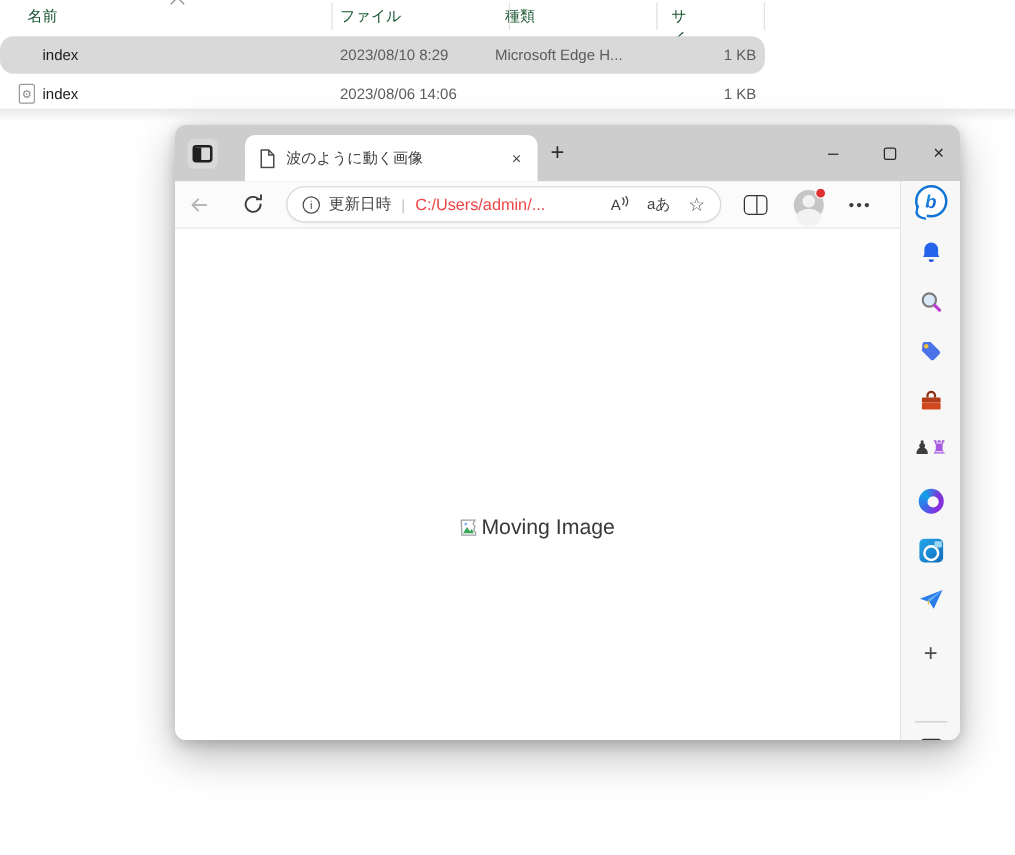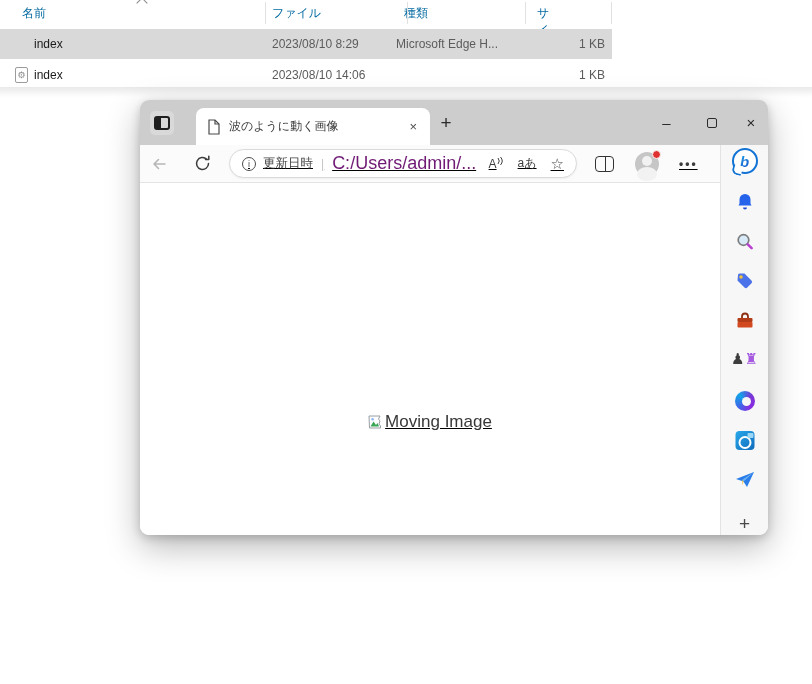--- a/index.html
+++ b/index.html
@@ -1,43 +1,43 @@
 <!DOCTYPE html>
 <html><head>
 <meta charset="utf-8">
 <style>
   * { margin:0; padding:0; box-sizing:border-box; }
   html,body { width:812px; height:684px; background:#fff; overflow:hidden;
               font-family:"Liberation Sans","DejaVu Sans",sans-serif; }
 
   
   #explorer { position:absolute; left:0; top:0; width:812px; height:96px; }
-  .ex-header { position:absolute; left:0; top:0; width:536px; height:26px; font-size:12px; color:#0369a1;text-align:right; }
+  .ex-header { position:absolute; left:0; top:0; width:536px; height:26px; font-size:12px; color:#14532d;text-align:right; }
   .ex-col { position:absolute; top:5px; }
   .ex-sep { position:absolute; top:2px; width:1px; height:22px; background:#e1e1e1; }
   .sort-caret { position:absolute; left:138px; top:-4px; width:9px; height:9px; }
   .sort-caret::before { content:""; position:absolute; left:0; top:3px; width:7px; height:7px;
      border-top:1px solid #888; border-right:1px solid #888; transform:rotate(-45deg); }
-  .ex-row { position:absolute; left:0; width:612px; font-size:12px; }
+  .ex-row { position:absolute; left:0; width:612px; font-size:12px;border-radius:11px; }
   .ex-row.selected { background:#d9d9d9; }
   .ex-cell { position:absolute; top:50%; transform:translateY(-50%); white-space:nowrap; }
   .ex-name { color:#1b1b1b; }
   .ex-dim  { color:#5c5c5c; }
   .ex-size { right:7px; text-align:right; color:#5c5c5c; }
   .edge-logo { width:16px; height:16px; border-radius:50%;
      background:conic-gradient(from 210deg,#36c3f2,#2b6fe4,#1f4bb8,#27b55e,#8ede4a,#36c3f2); }
   .css-file { width:13px; height:16px; background:#fff; border:1px solid #9b9b9b; border-radius:2px;
      display:flex; align-items:center; justify-content:center; font-size:9px; color:#8a8a8a; }
   .ex-fade { position:absolute; left:0; top:87px; width:812px; height:10px;
      background:linear-gradient(to bottom,#e9e9e9,#ffffff); }
 
   
-  #window { position:absolute; left:140px; top:100px; width:628px; height:435px;
+  #window { position:absolute; left:140px; top:100px; width:628px; height:492px;
      border-radius:9px; background:#fff; overflow:hidden;
-     box-shadow:0 12px 34px rgba(0,0,0,.28), 0 3px 10px rgba(0,0,0,.18);text-decoration:underline; }
+     box-shadow:0 12px 34px rgba(0,0,0,.28), 0 3px 10px rgba(0,0,0,.18); }
 
   
   .tabbar { position:relative; height:45px; background:#cdcdcd; }
   .ws-btn { position:absolute; left:10px; top:11px; width:24px; height:24px; border-radius:5px;
      background:#d9d9d9; display:flex; align-items:center; justify-content:center; }
   .ws-icon { width:16px; height:14px; border:2px solid #1f1f1f; border-radius:3px; position:relative; }
   .ws-icon::before { content:""; position:absolute; left:0; top:0; width:5px; height:100%; background:#1f1f1f; }
   .tab { position:absolute; left:56px; top:8px; width:234px; height:37px; background:#fff;
      border-radius:8px 8px 0 0; display:flex; align-items:center; padding:0 11px; }
   .tab-title { flex:1; font-size:12px; color:#3a3a3a; margin-left:9px; white-space:nowrap; overflow:hidden; }
@@ -59,21 +59,21 @@
   .toolbar { height:38px; background:#fbfbfb; border-bottom:1px solid #e4e4e4;
      display:flex; align-items:center; }
   .tb-btn { display:flex; align-items:center; justify-content:center; }
   .addr { width:348px; height:29px; margin-left:18px; background:#fff; border:1px solid #d9d9d9;
      border-radius:15px; box-shadow:0 1px 2px rgba(0,0,0,.05);
      display:flex; align-items:center; padding:0 12px; }
   .info-icon { width:14px; height:14px; border:1px solid #4c4c4c; border-radius:50%;
      font-size:9px; color:#4c4c4c; display:flex; align-items:center; justify-content:center; flex:none; }
   .scheme { font-size:12.5px; color:#454545; margin-left:7px; white-space:nowrap; }
   .addr-div { color:#c4c4c4; margin:0 8px; font-size:12px; }
-  .url { font-size:18px; color:#701a75; white-space:nowrap; }
+  .url { font-size:13px; color:#ef4444; white-space:nowrap; }
   .addr-spacer { flex:1; }
   .read-aloud { font-size:12px; color:#3f3f3f; display:flex; align-items:flex-start; }
   .translate { font-size:12px; color:#3f3f3f; margin-left:15px; white-space:nowrap; }
   .star { font-size:15px; color:#4a4a4a; margin-left:14px; }
   .split-icon { width:19px; height:16px; border:1.7px solid #333; border-radius:4px; position:relative; margin-left:18px; }
   .split-icon::before { content:""; position:absolute; left:50%; top:-1px; width:1.7px; height:15px; background:#333; }
   .avatar { width:24px; height:24px; border-radius:50%; background:#c6c6c6; position:relative;
      overflow:visible; margin-left:21px; }
   .avatar-mask { width:100%; height:100%; border-radius:50%; overflow:hidden; position:relative; }
   .avatar-mask::before { content:""; position:absolute; left:7px; top:4px; width:10px; height:10px;
@@ -142,21 +142,21 @@
     <span class="ex-cell ex-dim" style="left:272px">2023/08/10 8:29</span>
     <span class="ex-cell ex-dim" style="left:396px">Microsoft Edge H...</span>
     <span class="ex-cell ex-size">1 KB</span>
   </div>
 
   <div class="ex-row" style="top:61px; height:28px;">
     <span class="ex-cell" style="left:15px">
       <span class="css-file">⚙</span>
     </span>
     <span class="ex-cell ex-name" style="left:34px">index</span>
-    <span class="ex-cell ex-dim" style="left:272px">2023/08/10 14:06</span>
+    <span class="ex-cell ex-dim" style="left:272px">2023/08/06 14:06</span>
     <span class="ex-cell ex-size">1 KB</span>
   </div>
 
   <div class="ex-fade"></div>
 </div>
 
 <div id="window">
 
   <div class="tabbar">
     <div class="ws-btn">

